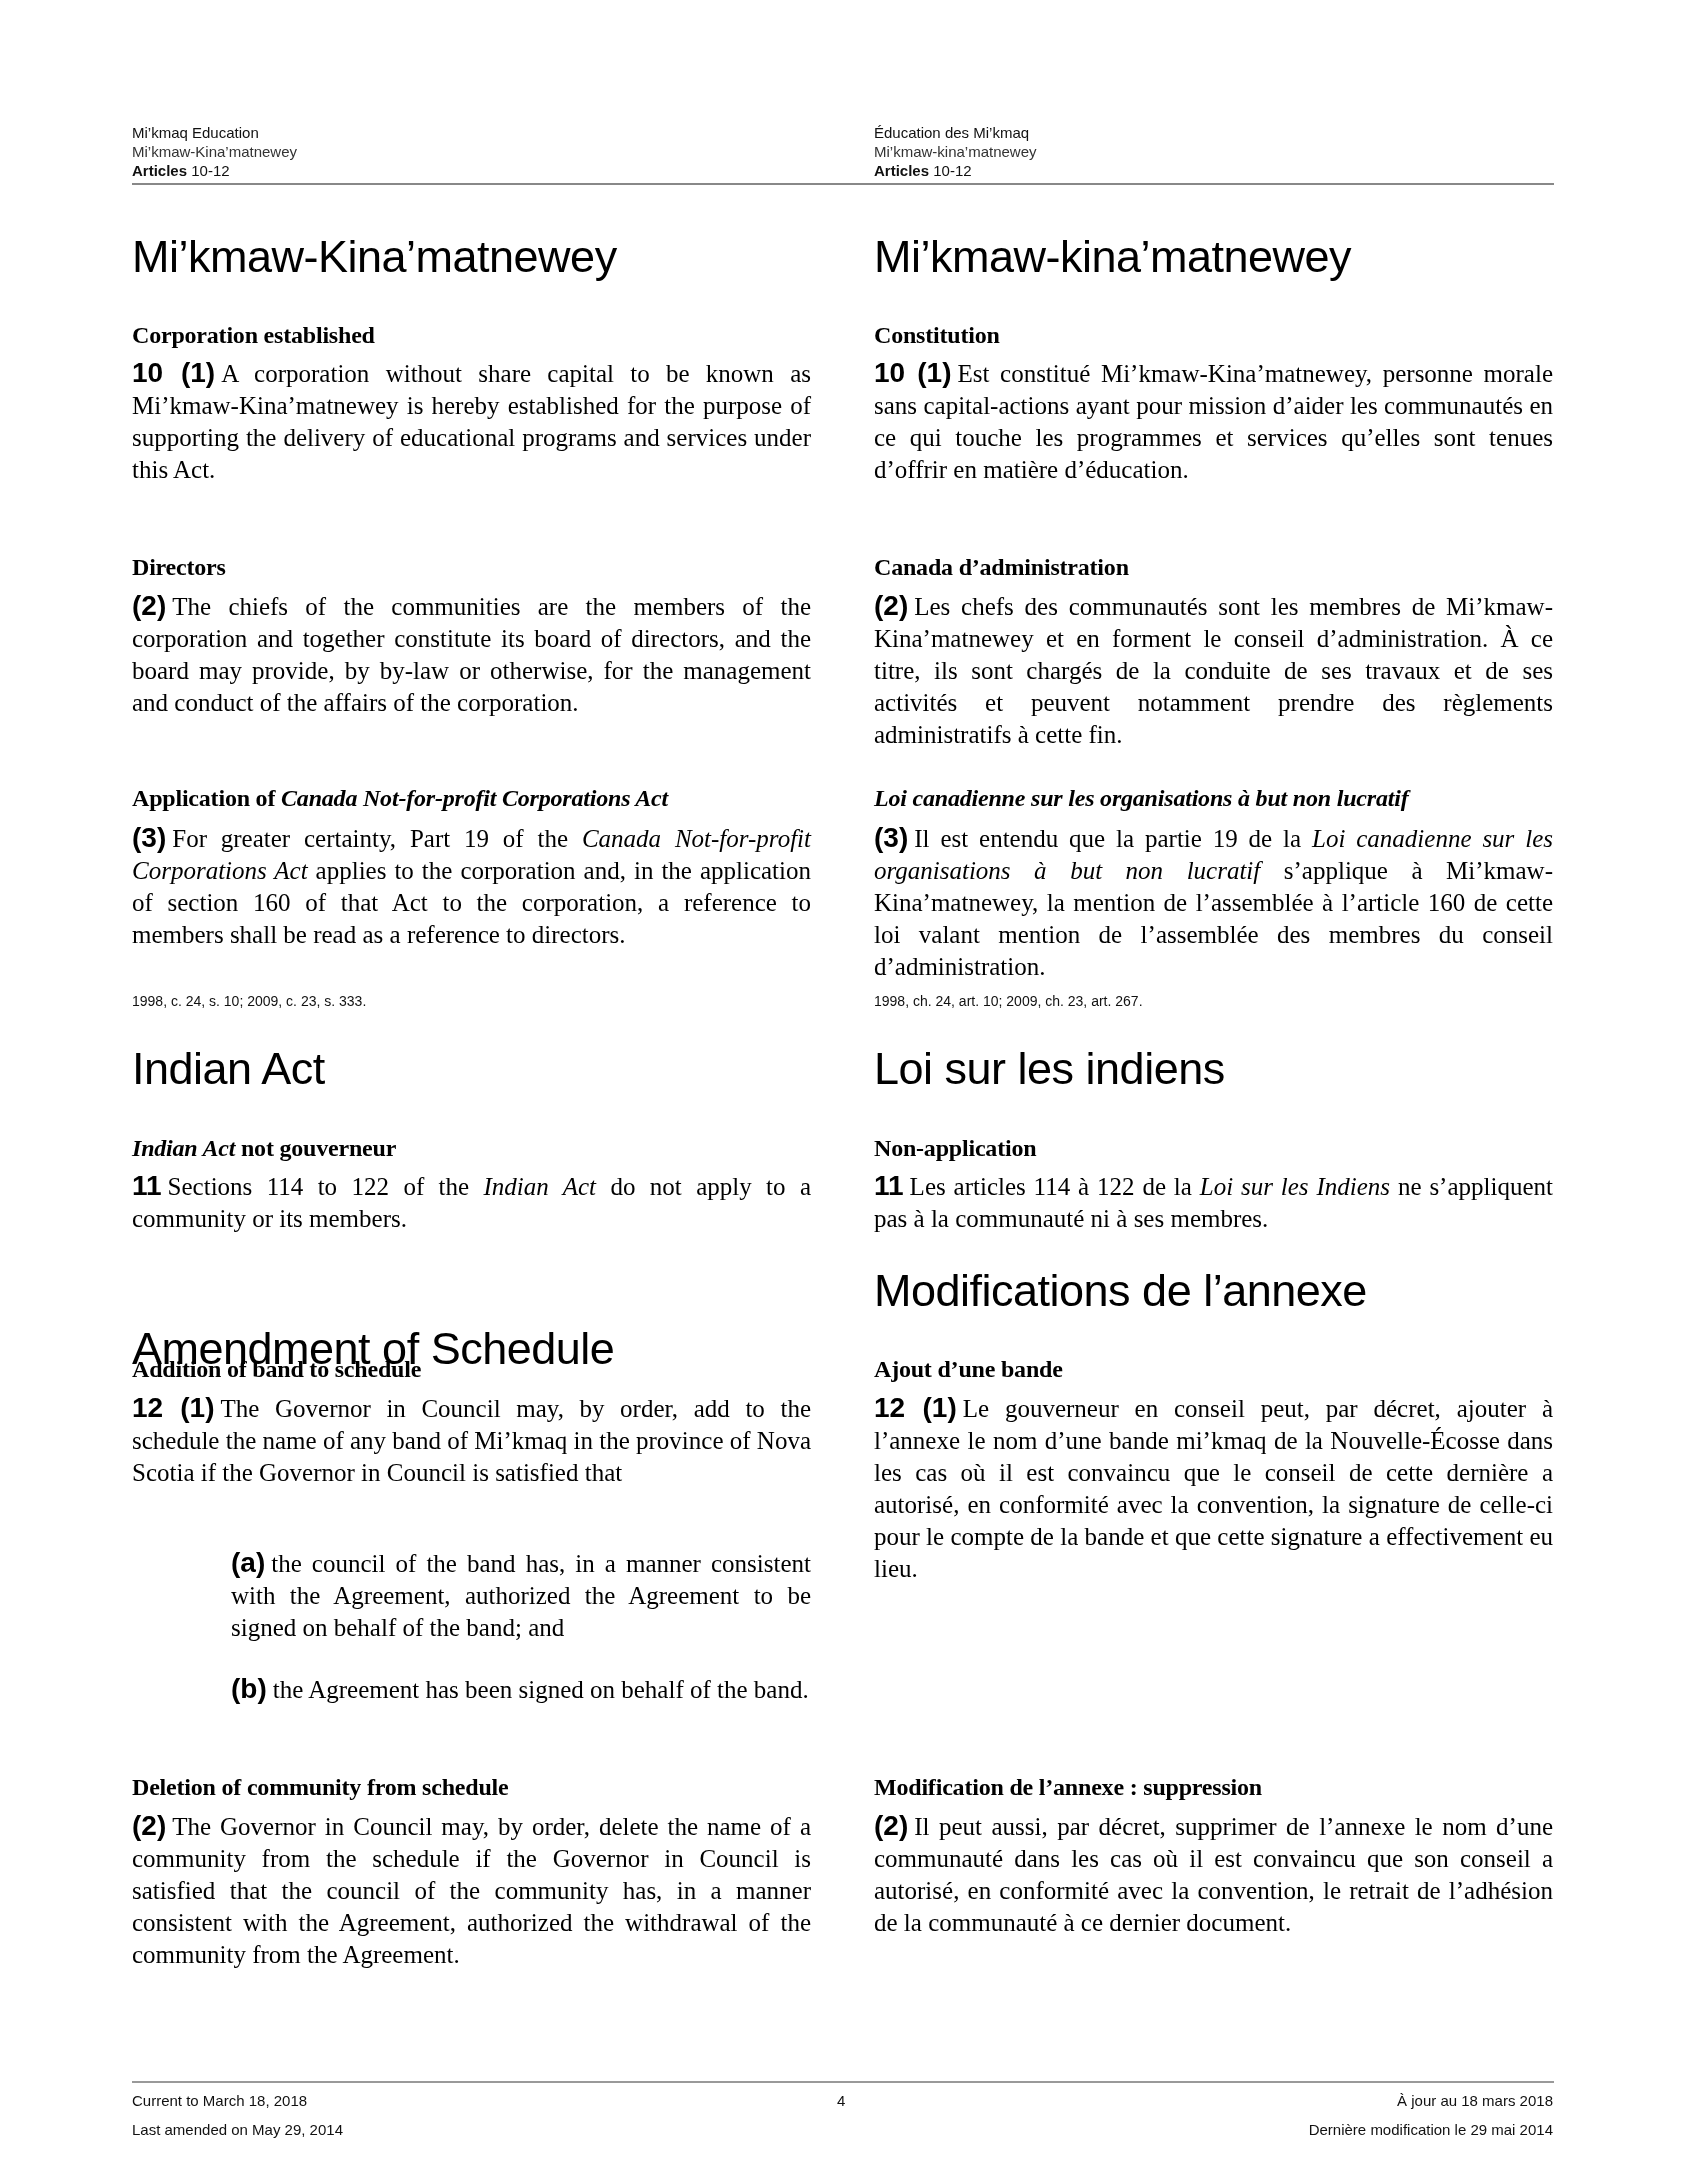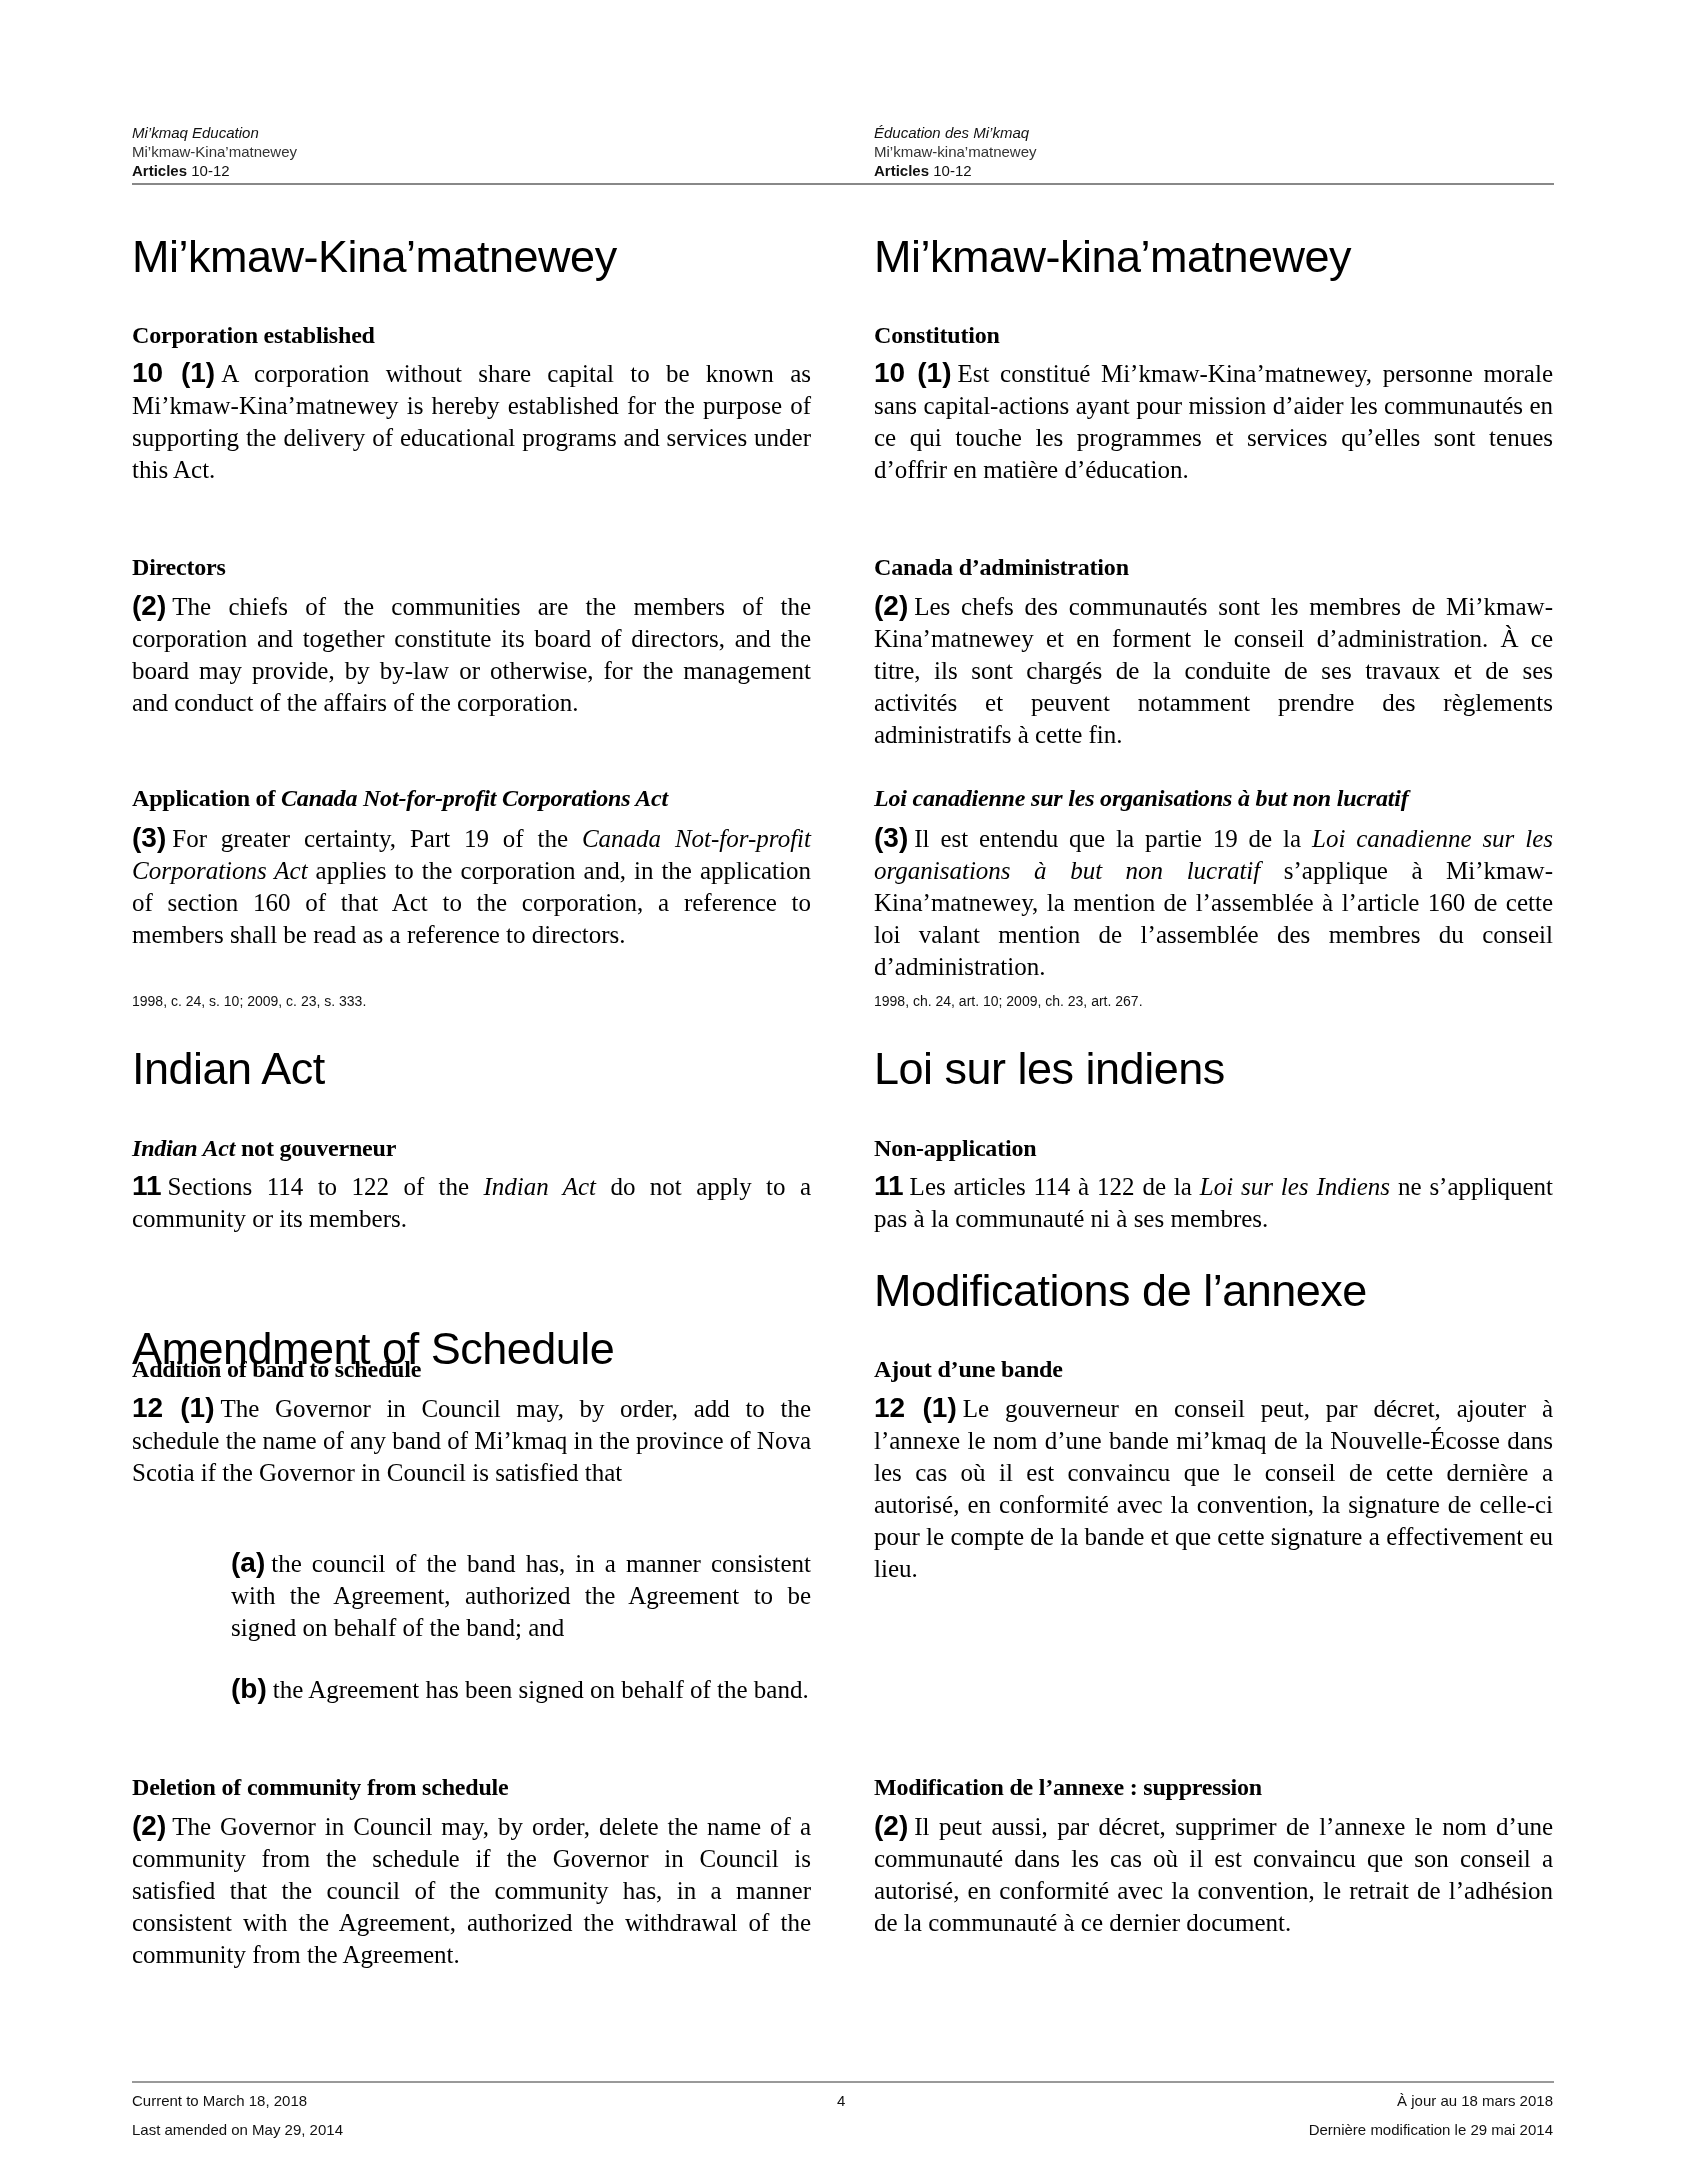--- a/index.html
+++ b/index.html
@@ -1,20 +1,20 @@
 <!DOCTYPE html>
 <html><head>
 <meta charset="utf-8">
 <style>
   html, body { margin: 0; padding: 0; background: #ffffff; }
   body { width: 1683px; height: 2178px; position: relative; overflow: hidden; color: #000; }
   .page { position: absolute; left: 0; top: 0; width: 1683px; height: 2178px; }
 
   .run-head { position: absolute; top: 123px; font-family: "Liberation Sans", sans-serif; font-size: 15px; line-height: 19px; color: #111; }
-  .run-head .it { font-style: italic; }
+  .run-head .it { }
   .run-head .light { color: #333; }
   .run-head b { font-weight: bold; }
   .run-head.left { left: 132px; }
   .run-head.right { left: 874px; }
   .rule-top { position: absolute; top: 183px; left: 132px; width: 1422px; height: 2px; background: #888; }
 
   .col { position: absolute; top: 0; width: 679px; }
   .col.left { left: 132px; }
   .col.right { left: 874px; }
 

